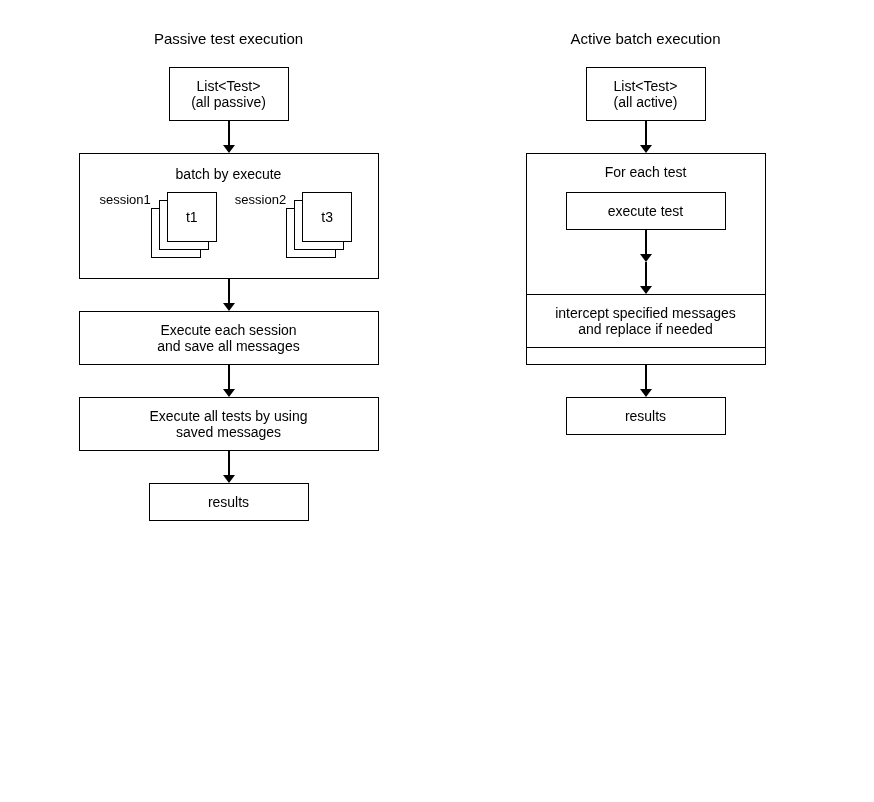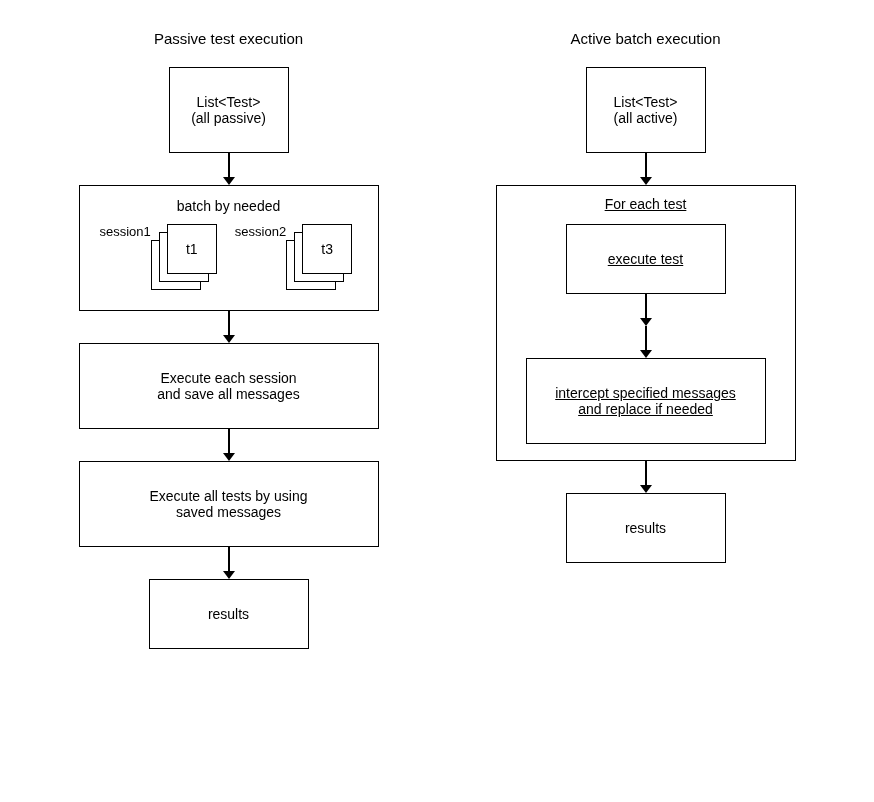--- a/index.html
+++ b/index.html
@@ -27,21 +27,21 @@
       align-items: center;
       width: 370px;
     }
     .column-title {
       font-size: 15px;
       margin-bottom: 20px;
       text-align: center;
     }
     .box {
       border: 1.5px solid #000;
-      padding: 26px 16px;
+      padding: 10px 16px;
       text-align: center;
       background: #fff;
     }
     .box-small {
       min-width: 120px;
       max-width: 200px;
     }
     .box-wide {
       width: 300px;
     }
@@ -107,25 +107,24 @@
       display: flex;
       align-items: center;
       justify-content: center;
       font-size: 14px;
     }
     .stacked-box-1 { top: 16px; left: 0px; }
     .stacked-box-2 { top: 8px; left: 8px; }
     .stacked-box-3 { top: 0px; left: 16px; }
     .for-each-box {
       border: 1.5px solid #000;
-      width: 300px;
+      width: 240px;
       padding: 10px 16px 16px 16px;
       text-align: center;
       background: #fff;
-      text-decoration: underline;
     }
     .for-each-title {
       margin-bottom: 12px;
     }
     .inner-flow {
       display: flex;
       flex-direction: column;
       align-items: center;
     }
   </style>
@@ -140,21 +139,21 @@
     <div class="box box-small">
       <span>List&lt;Test&gt;<br>(all passive)</span>
     </div>
 
     <div class="arrow-down">
       <div class="arrow-line"></div>
       <div class="arrow-head"></div>
     </div>
 
     <div class="batch-box">
-      <div class="batch-title">batch by needed</div>
+      <div class="batch-title">batch by execute</div>
       <div class="sessions-row">
 
         <div class="session-group">
           <div class="session-label">session1</div>
           <div class="stacked-boxes">
             <div class="stacked-box stacked-box-1"></div>
             <div class="stacked-box stacked-box-2"></div>
             <div class="stacked-box stacked-box-3">
               <span>t1</span>
             </div>

